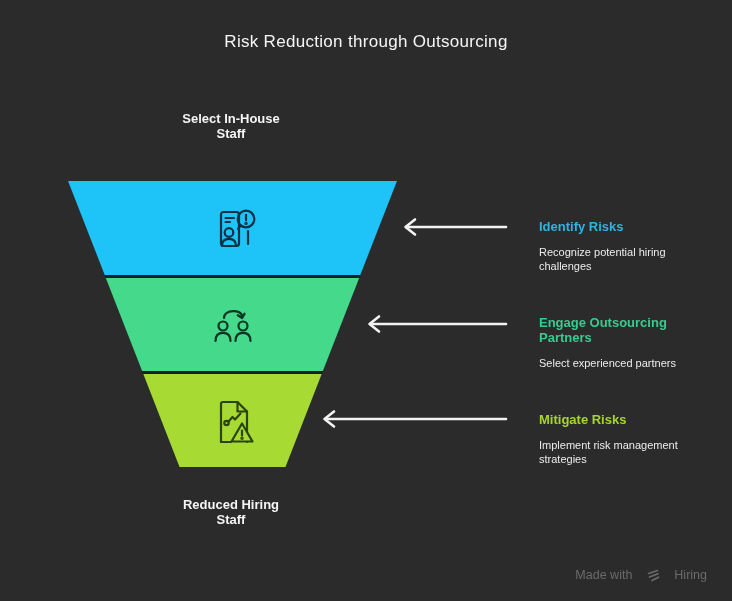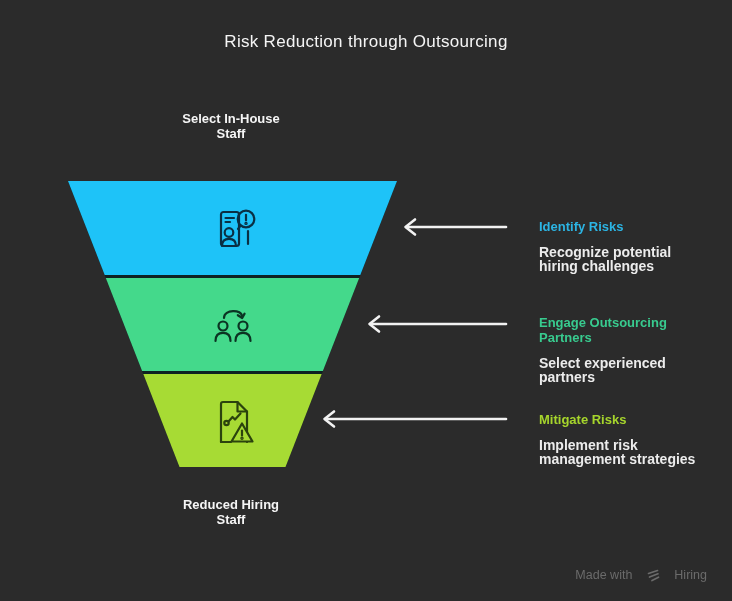--- a/index.html
+++ b/index.html
@@ -38,22 +38,22 @@
     width: 158px;
     margin-left: 7px;
   }
   .annotation .heading {
     font-size: 13px;
     font-weight: 700;
     line-height: 15px;
   }
   .annotation .desc {
     margin-top: 12px;
-    font-size: 14px;
-    font-weight: 700;
+    font-size: 11px;
+    font-weight: 400;
     line-height: 13.5px;
   }
   .annotation-1 { top: 219px; }
   .annotation-2 { top: 315px; }
   .annotation-3 { top: 412px; }
   .watermark {
     position: absolute;
     right: 25px;
     bottom: 19px;
     display: flex;

